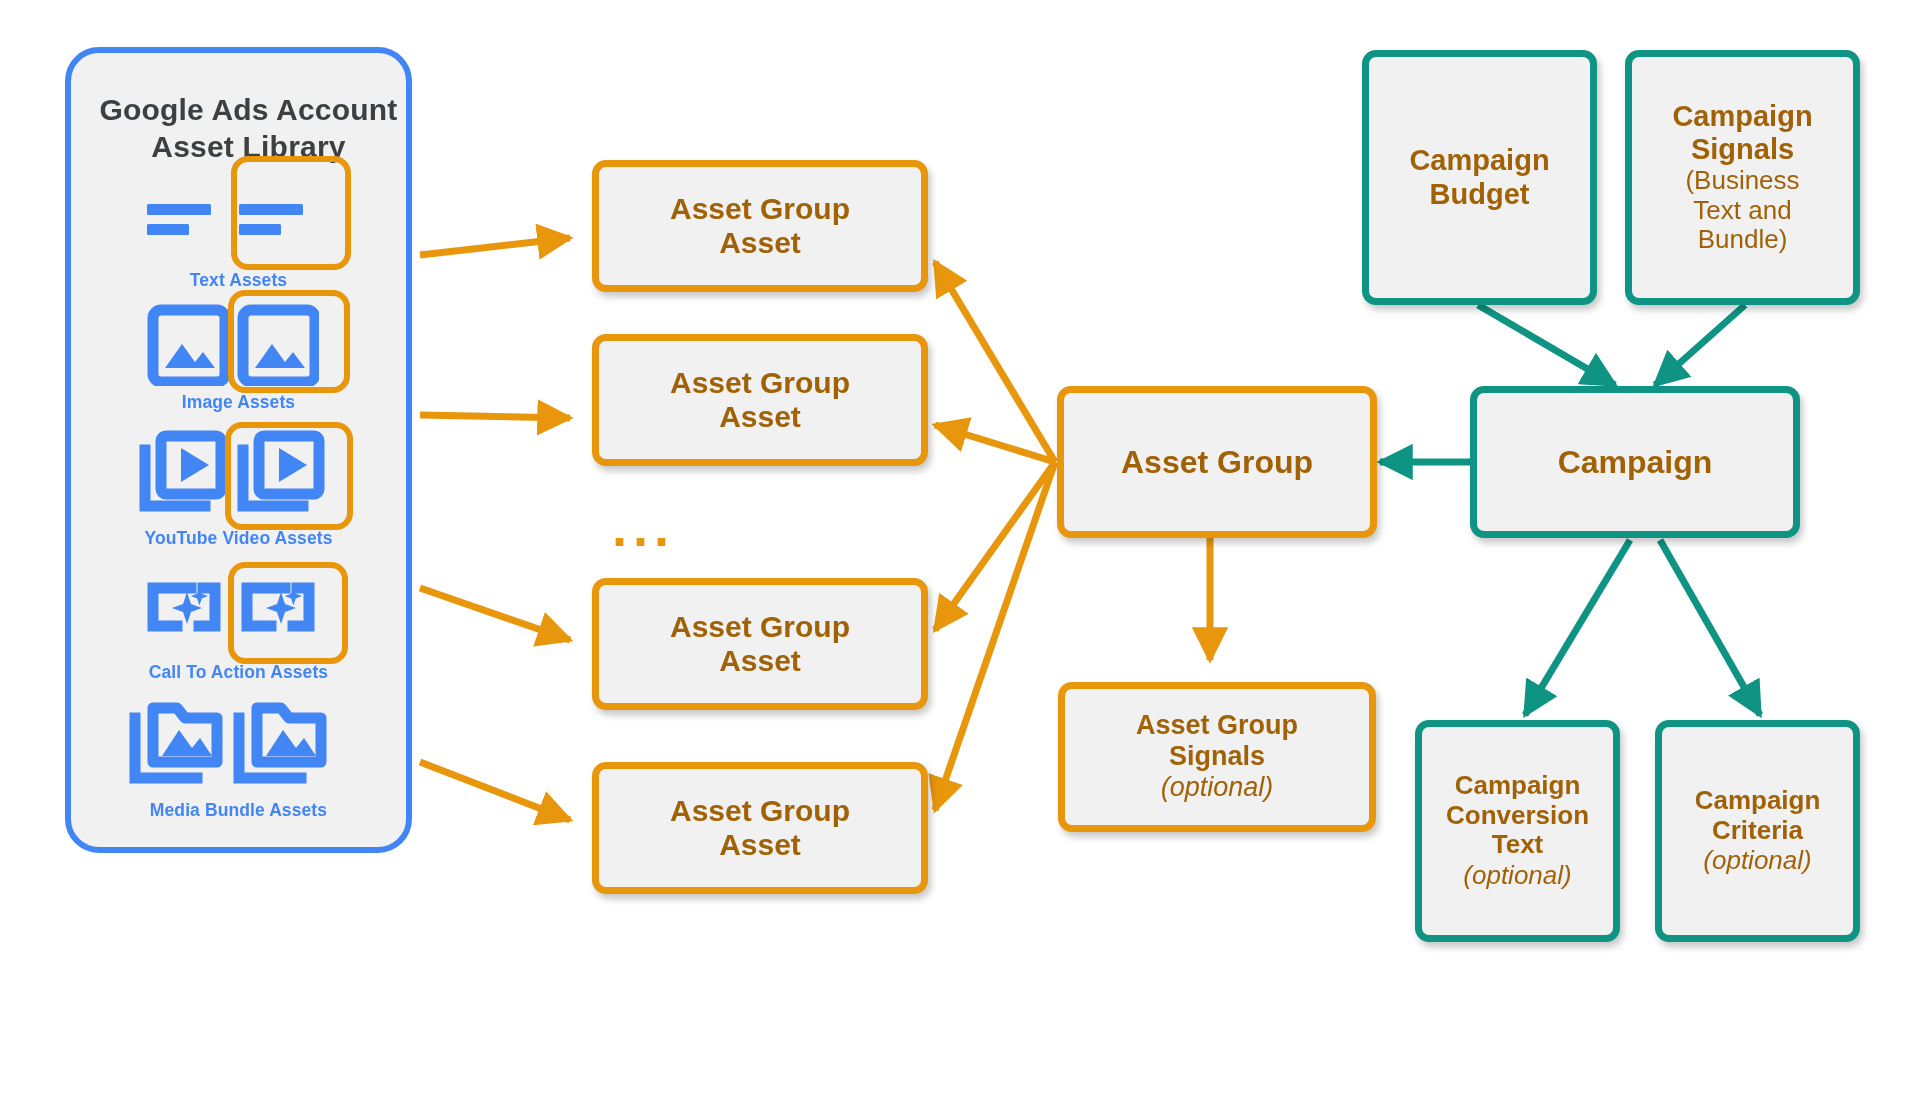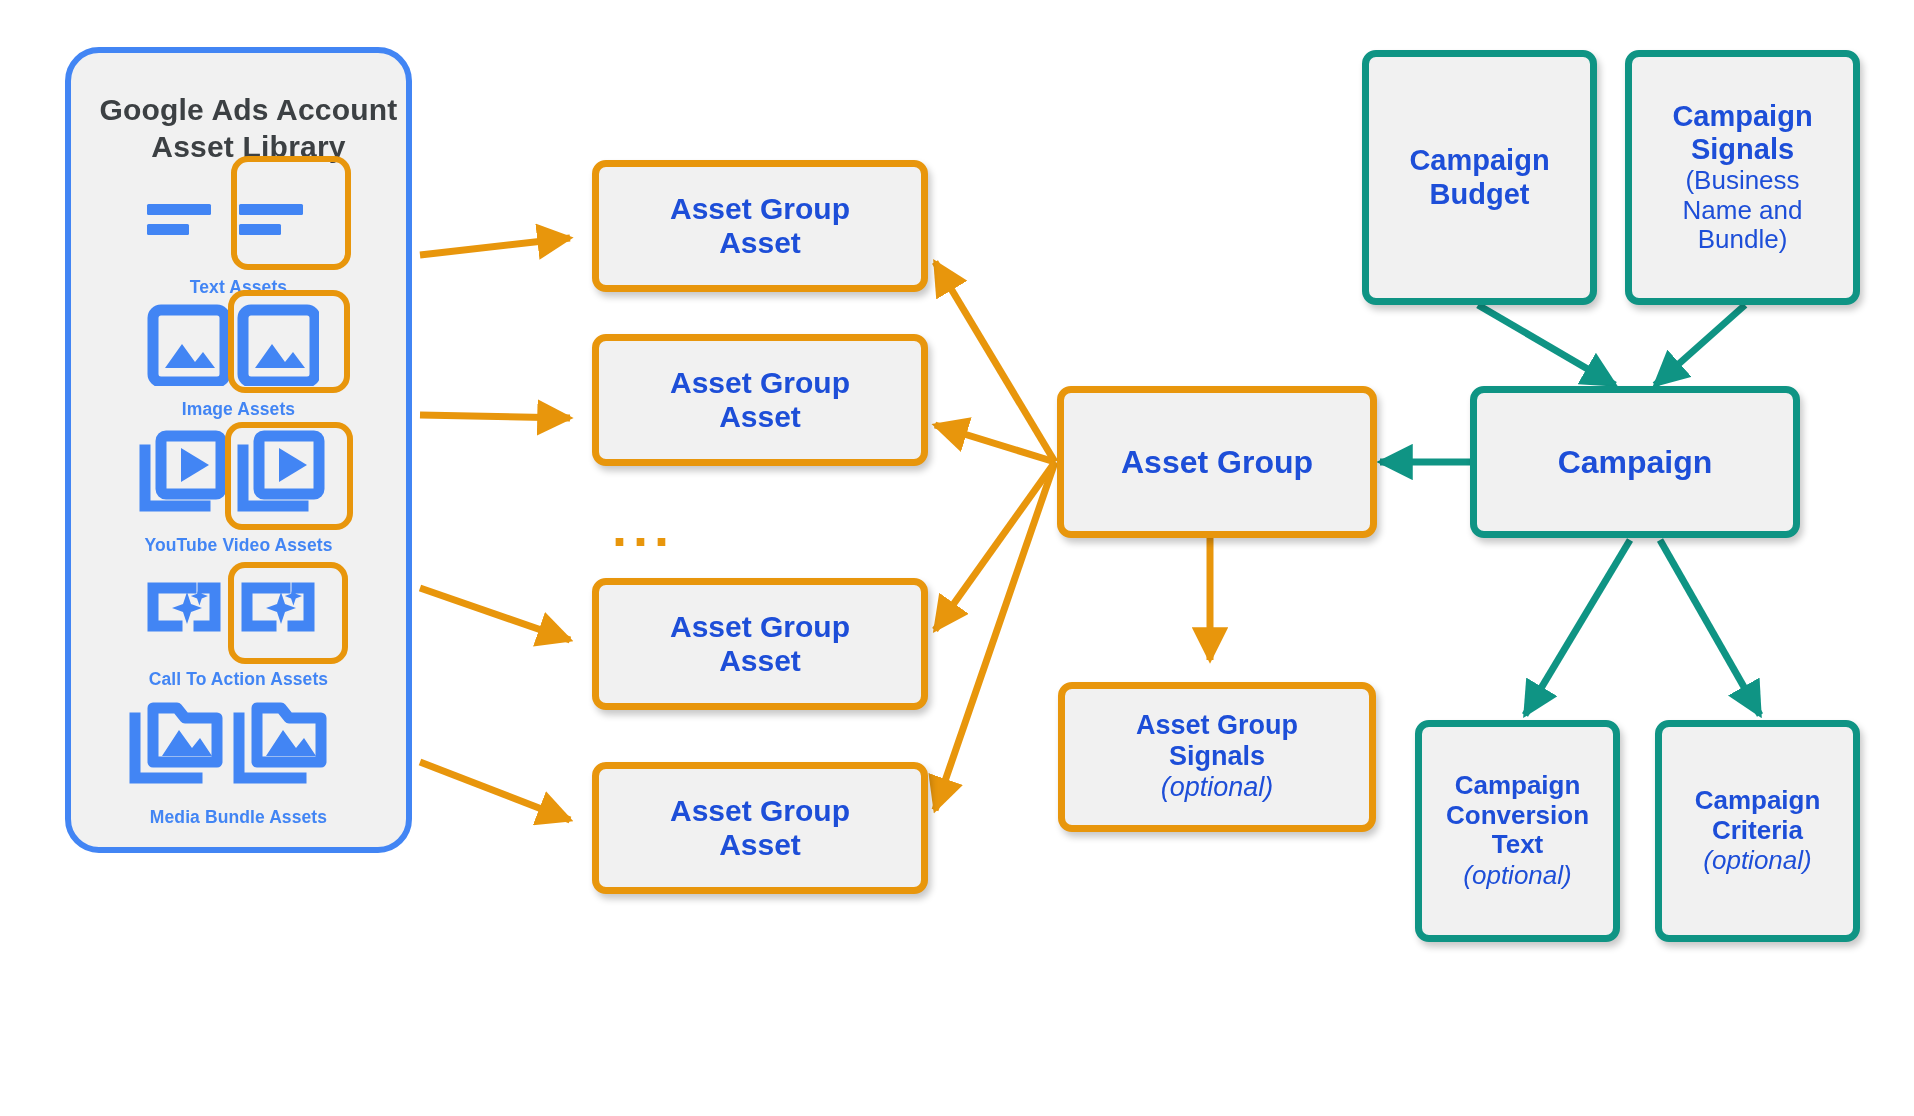--- a/index.html
+++ b/index.html
@@ -14,21 +14,21 @@
   .node{
     position:absolute;
     background:#f1f1f1;
     border-radius:14px;
     box-sizing:border-box;
     display:flex;
     flex-direction:column;
     align-items:center;
     justify-content:center;
     text-align:center;
-    color:#1d4ed8;
+    color:#a16207;
     box-shadow:3px 5px 7px rgba(0,0,0,0.22);
     z-index:4;
   }
   .node .t1{font-weight:bold;line-height:1.14;}
   .node .t2{font-weight:normal;line-height:1.14;}
   .node .opt{font-style:italic;font-weight:normal;line-height:1.18;}
 
   .orange{border:7px solid #e8960c;}
   .teal{border:7px solid #0f9484;}
 
@@ -48,21 +48,21 @@
   .icons{position:relative;height:100px;}
   .icon-a,.icon-b{position:absolute;top:0;}
   .icon-a{left:80px;}
   .icon-b{left:172px;}
   .hl{
     position:absolute;border:6px solid #e8960c;border-radius:17px;
     box-sizing:border-box;z-index:3;
   }
   .cap{
     text-align:center;font-size:17.5px;font-weight:bold;color:#4285f4;
-    margin-top:7px;letter-spacing:.1px;
+    margin-top:0;letter-spacing:.1px;
   }
 
   
   #dots{
     position:absolute;left:612px;top:500px;width:80px;
     color:#e8960c;font-size:54px;font-weight:bold;letter-spacing:6px;
     line-height:1;z-index:5;
   }
 
   
@@ -254,21 +254,21 @@
 
   <div class="node teal" style="left:1362px;top:50px;width:235px;height:255px;font-size:29px">
     <div class="t1">Campaign</div>
     <div class="t1">Budget</div>
   </div>
 
   <div class="node teal" style="left:1625px;top:50px;width:235px;height:255px;font-size:29px">
     <div class="t1">Campaign</div>
     <div class="t1">Signals</div>
     <div class="t2" style="font-size:26px">(Business</div>
-    <div class="t2" style="font-size:26px">Name and</div>
+    <div class="t2" style="font-size:26px">Text and</div>
     <div class="t2" style="font-size:26px">Bundle)</div>
   </div>
 
   <div class="node teal" style="left:1470px;top:386px;width:330px;height:152px;font-size:32px">
     <div class="t1">Campaign</div>
   </div>
 
   <div class="node teal" style="left:1415px;top:720px;width:205px;height:222px;font-size:26px">
     <div class="t1">Campaign</div>
     <div class="t1">Conversion</div>

